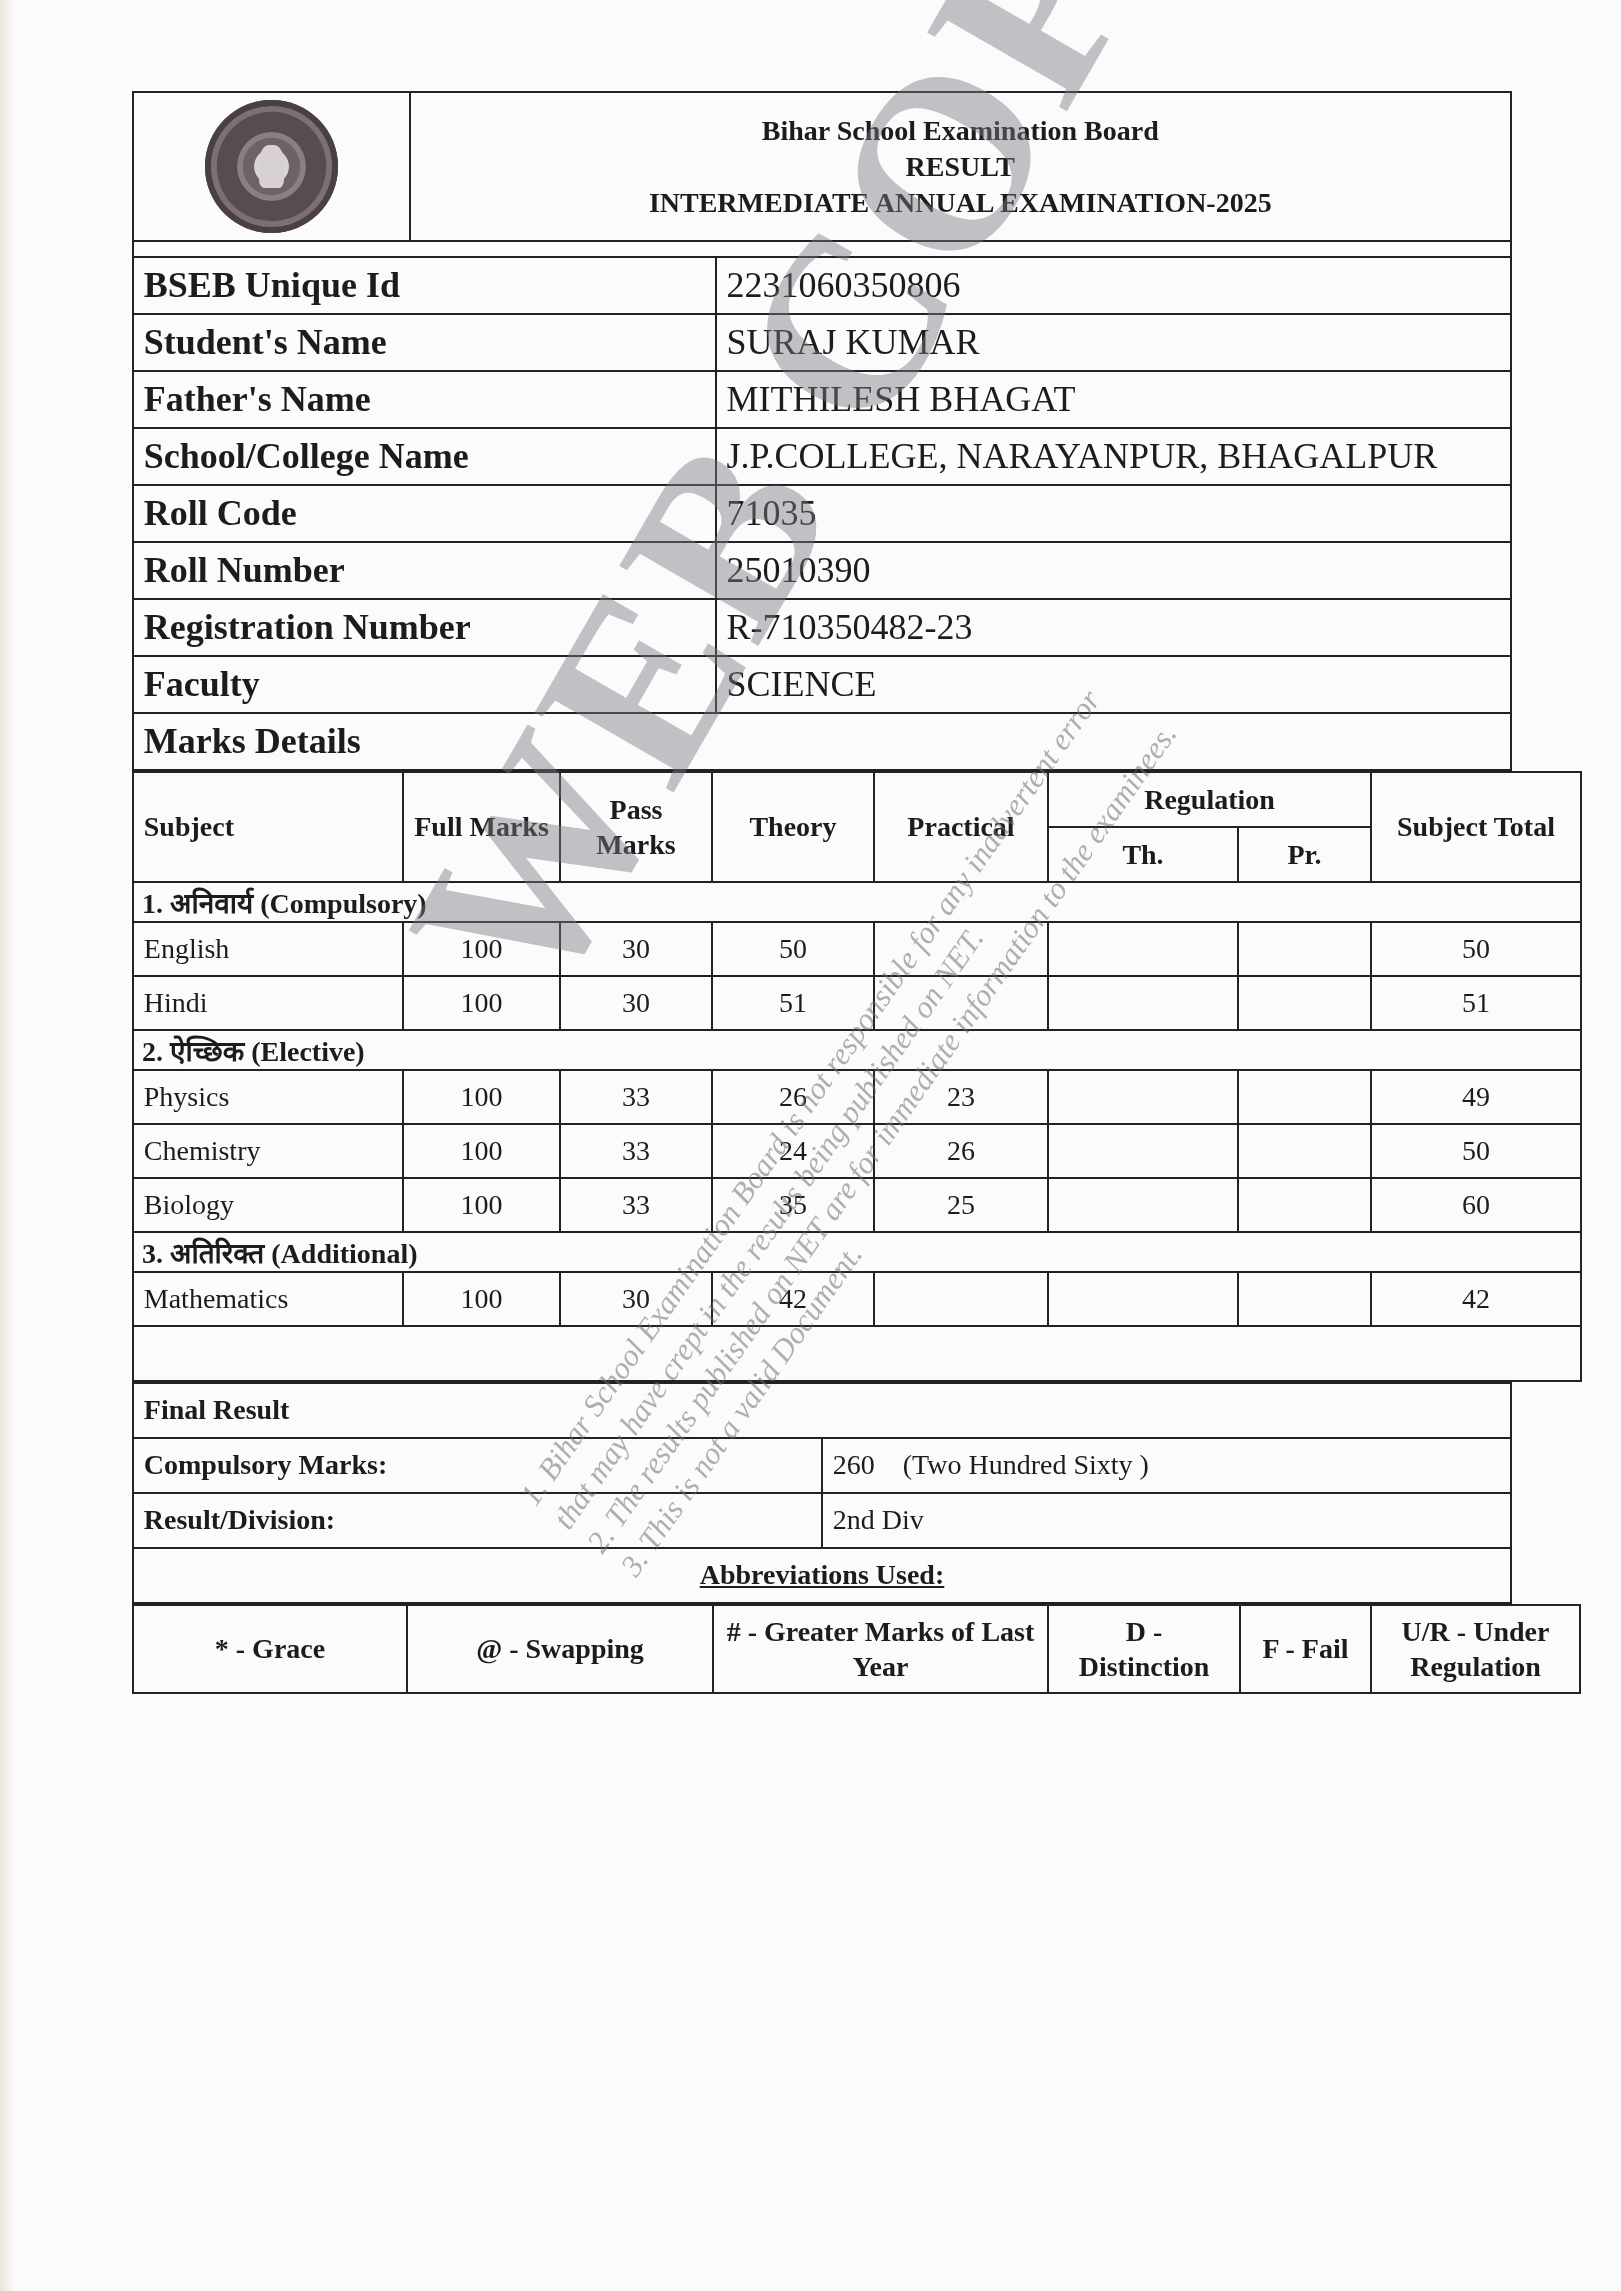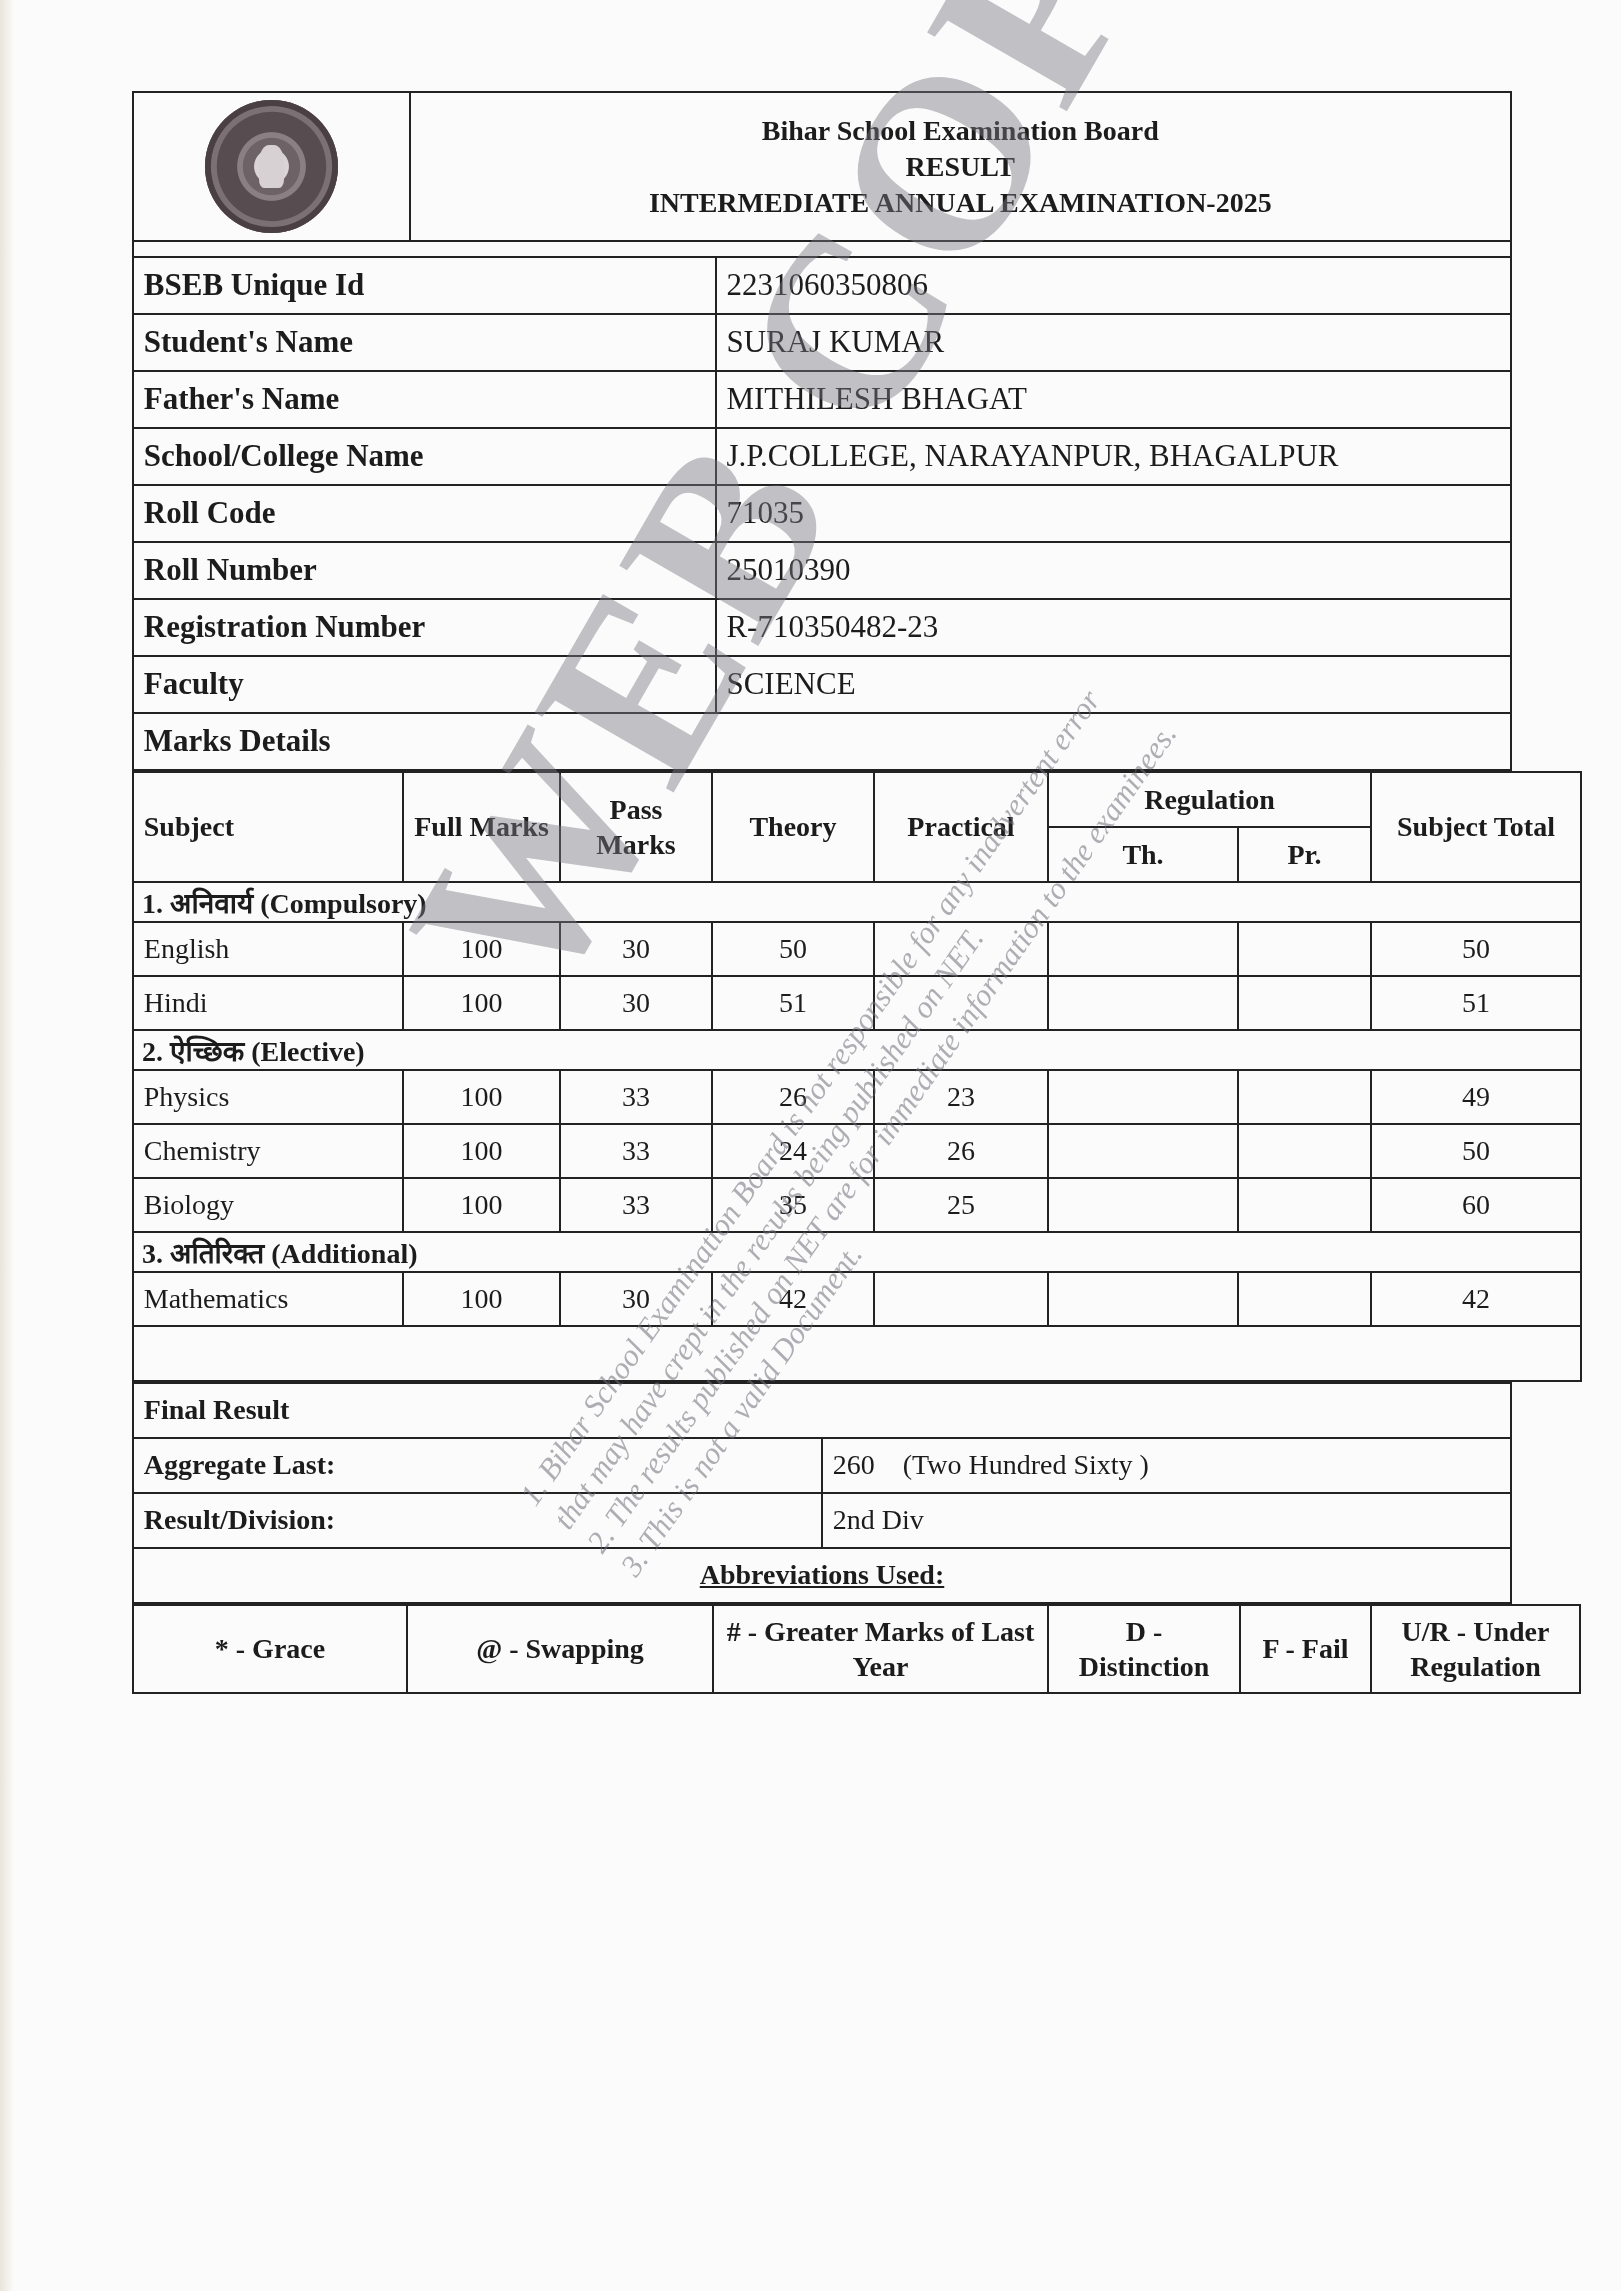--- a/index.html
+++ b/index.html
@@ -27,21 +27,21 @@
     background: radial-gradient(circle, #d9d4d6 0 18%, #6d6265 19% 30%, #8a8083 31% 36%, #574c50 37% 60%, #3e3538 61% 100%);
     box-shadow: inset 0 0 0 5.9px #4a4043, inset 0 0 0 11.8px #7b7073;
     position: relative;
   }
   .seal .figure {
     position: absolute; left: 50%; top: 50%; width: 25.5px; height: 43px; margin: -21.6px 0 0 -12.7px;
     background: #d7d1d3; border-radius: 40% 40% 20% 20%;
   }
   .title-cell { text-align: center; font-weight: bold; font-size: 28px; line-height: 36px; }
   .gap { height: 13.7px; border-left: 2.9px solid #222; border-right: 2.9px solid #222; }
-  .info-table td { height: 55px; font-size: 31px; }
+  .info-table td { height: 55px; font-size: 36px; }
   .info-table td.lbl { font-weight: bold; width: 561px; }
   .info-table td.val { font-weight: normal; }
   .marks-table td, .marks-table th { font-size: 28px; text-align: center; }
   .marks-table th { font-weight: bold; line-height: 35px; }
   .marks-table td.subj { text-align: left; }
   .marks-table th.subj { text-align: left; }
   .marks-table tr.sub-row td { height: 52px; }
   .marks-table tr.sec-row td { height: 37px; text-align: left; font-weight: bold; padding-left: 8px; }
   .marks-table tr.head-1 th { height: 53px; }
   .marks-table tr.head-2 th { height: 53px; }
@@ -231,21 +231,21 @@
     </tr>
   </tbody>
     </table>
 
   <table class="final-table">
     <tbody>
         <tr>
       <td colspan="2" class="lbl">Final Result</td>
     </tr>
     <tr>
-      <td class="lbl">Aggregate Last:</td>
+      <td class="lbl">Compulsory Marks:</td>
       <td style="white-space:pre;">260    (Two Hundred Sixty )</td>
     </tr>
     <tr>
       <td class="lbl">Result/Division:</td>
       <td>2nd Div</td>
     </tr>
     <tr>
       <td colspan="2" class="abbr-title">Abbreviations Used:</td>
     </tr>
   </tbody>

